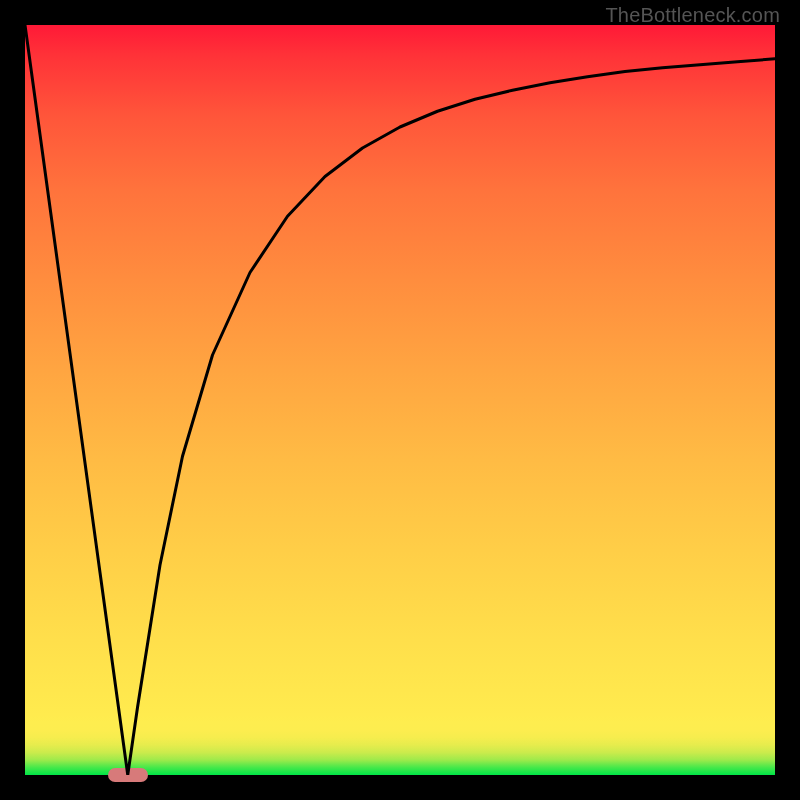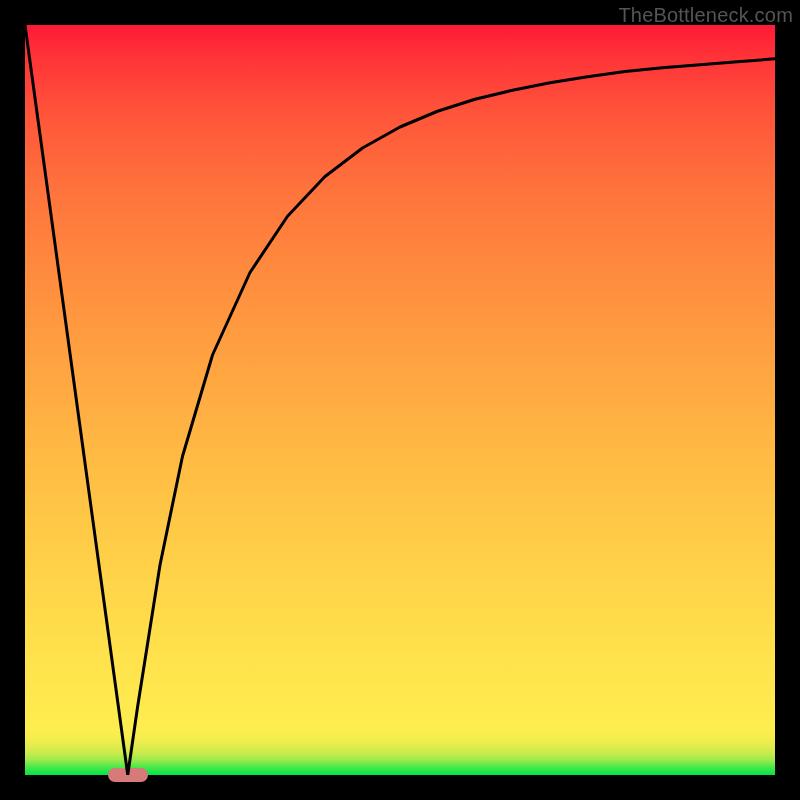--- a/index.html
+++ b/index.html
@@ -57,21 +57,21 @@
     position: absolute;
     left: 0;
     top: 0;
     width: 750px;
     height: 750px;
     pointer-events: none;
   }
   .attribution {
     position: absolute;
     top: 4px;
-    right: 7px;
+    right: 20px;
     color: #555;
     font-size: 20px;
     letter-spacing: 0.2px;
   }
 </style>
 </head>
 <body>
 
 <div class="frame">
   <div class="plot-area">

